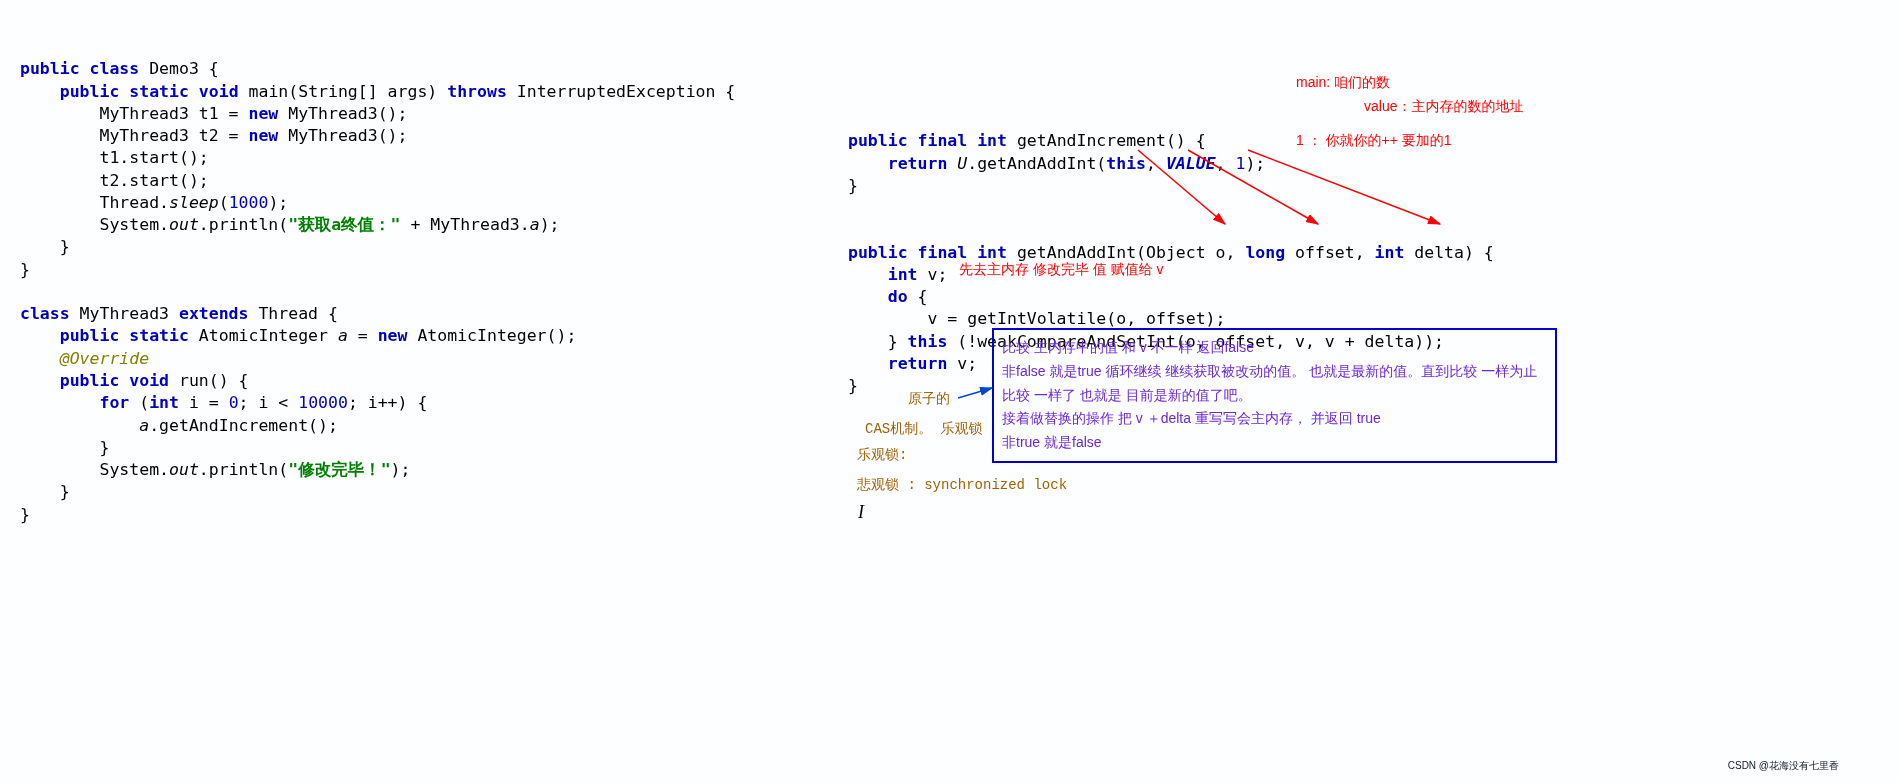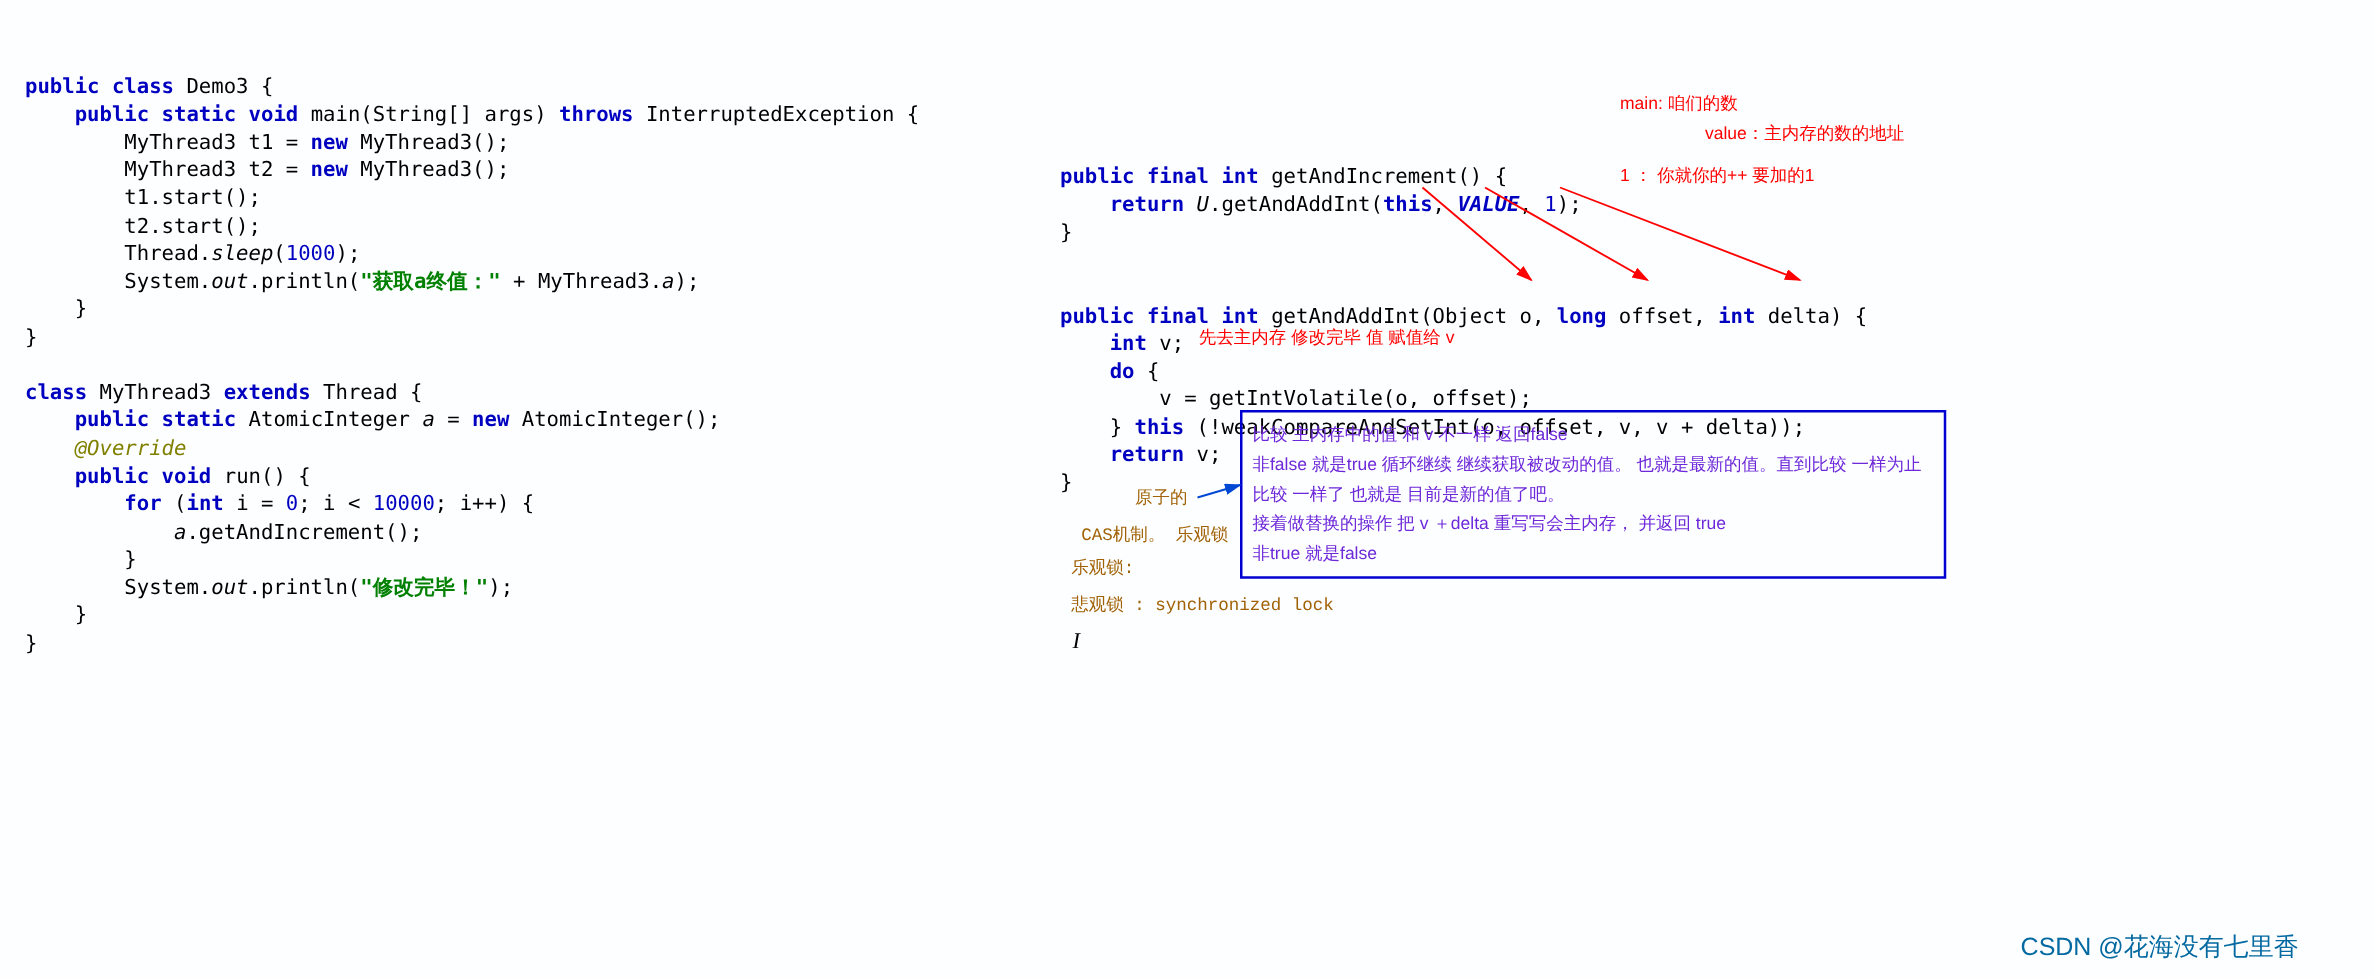--- a/index.html
+++ b/index.html
@@ -45,23 +45,23 @@
     padding: 6px 8px;
     color: #6d28d9;
     font-family: 'Microsoft YaHei', sans-serif;
     font-size: 14px;
     line-height: 1.7;
   }
   .watermark {
     position: absolute;
     right: 60px;
     bottom: 10px;
-    color: #0369a1;
+    color: #0f172a;
     font-family: 'Microsoft YaHei', sans-serif;
-    font-size: 20px;
+    font-size: 10px;
   }
   .cursor-i {
     position: absolute;
     font-family: Georgia, serif;
     font-size: 18px;
     color: #000;
     font-style: italic;
   }
   svg.arrows {
     position: absolute;

